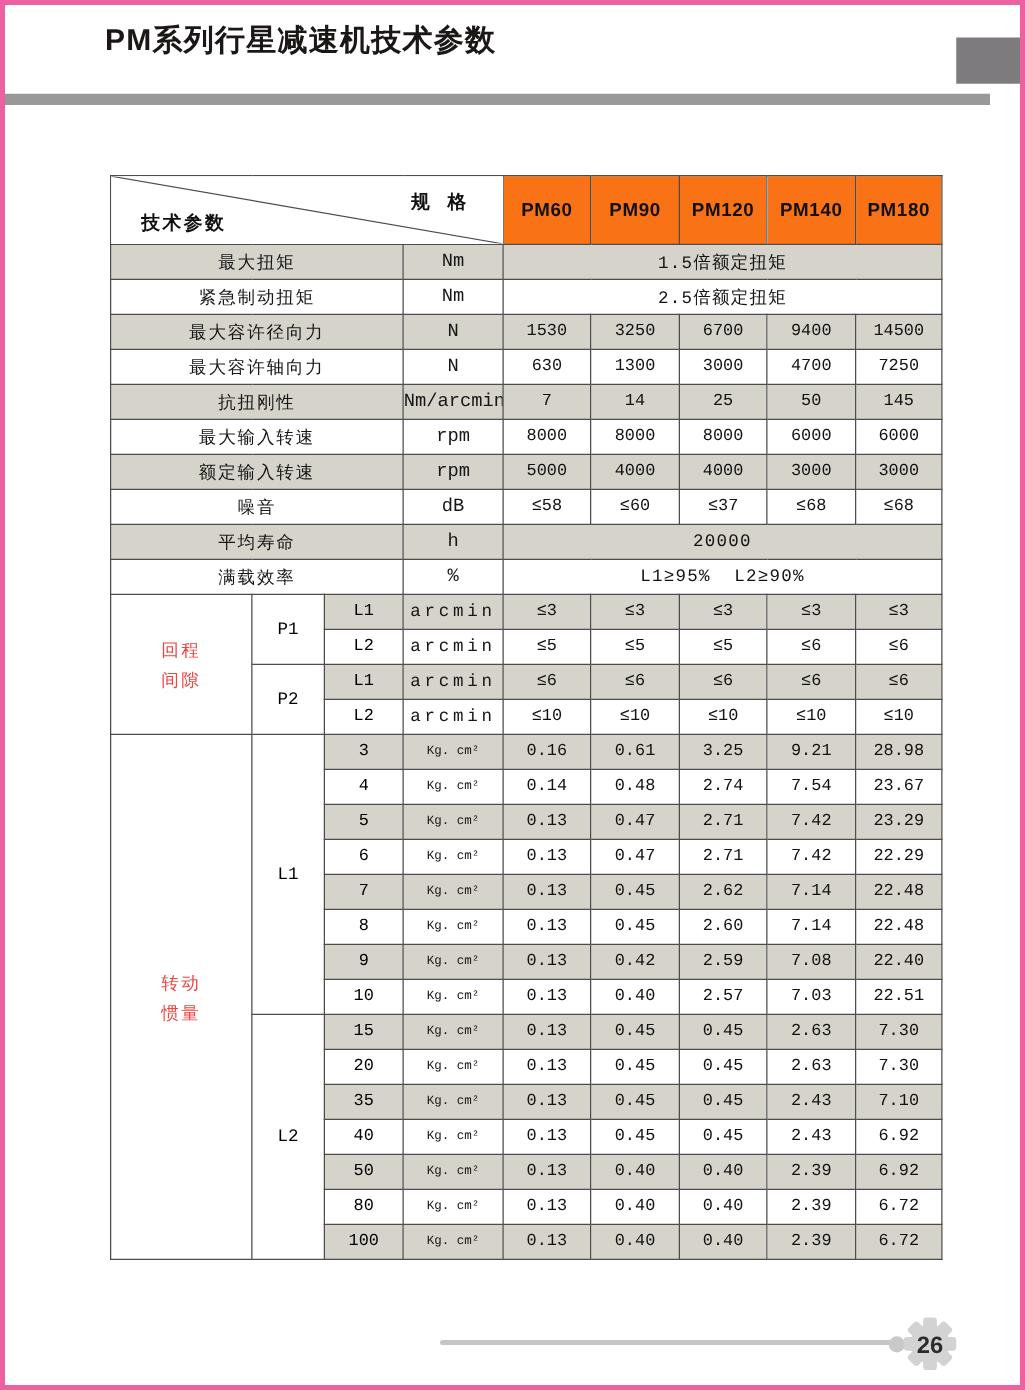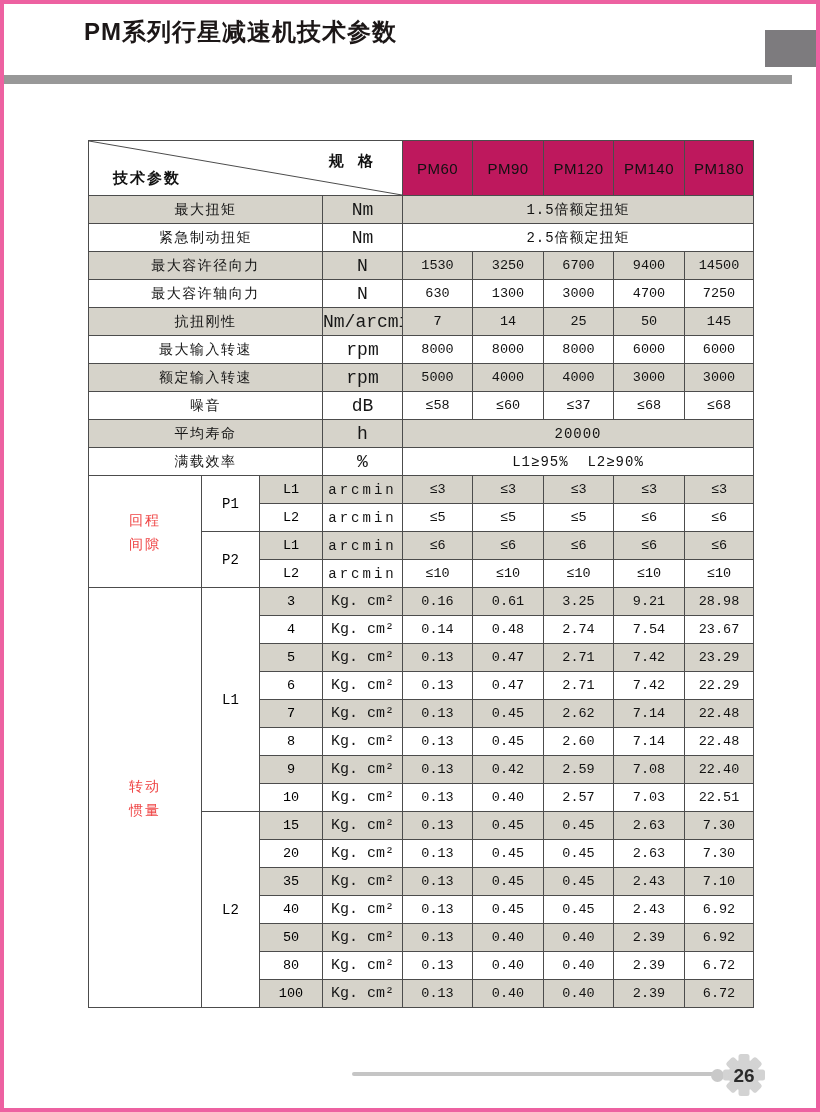--- a/index.html
+++ b/index.html
@@ -10,29 +10,29 @@
   .page-title{position:absolute;left:84px;top:16px;font-size:24px;font-weight:bold;color:#1c1717;letter-spacing:1px;white-space:nowrap;}
   .accent-bar{position:absolute;left:4px;top:75px;width:788px;height:9px;background:#989898;}
   .accent-square{position:absolute;left:765px;top:30px;width:51px;height:37px;background:#7d7b7e;}
   
   .tablewrap{position:absolute;left:88px;top:140px;}
   table{border-collapse:collapse;table-layout:fixed;width:592px;}
   td,th{border:1px solid #4c4c4c;text-align:center;vertical-align:middle;padding:0;overflow:hidden;}
   thead tr{height:55px;}
   tbody tr{height:28px;}
   .shaded{background:#d6d3ca;}
-  .head-model{font-family:"Liberation Sans",sans-serif;font-size:15px;font-weight:normal;color:#111;background:#be185d;letter-spacing:0.5px;}
+  .head-model{font-family:"Liberation Sans",sans-serif;font-size:15px;font-weight:bold;color:#111;background:#f97316;letter-spacing:0.5px;}
   .corner{position:relative;background:#fff;}
   .corner svg{position:absolute;left:0;top:0;width:100%;height:100%;display:block;}
   .corner .spec{position:absolute;top:11px;right:24px;font-size:15px;font-weight:bold;letter-spacing:5px;color:#111;}
   .corner .tech{position:absolute;bottom:7px;left:24px;font-size:15px;font-weight:bold;letter-spacing:2px;color:#111;}
   .pname{font-size:14px;color:#161616;letter-spacing:1.5px;}
-  .unit{font-family:"Liberation Mono",monospace;font-size:18px;color:#161616;}
+  .unit{font-family:"Liberation Mono",monospace;font-size:15px;color:#161616;}
   .arc{letter-spacing:3px;font-size:14px;}
-  .kg{font-size:15px;}
+  .kg{font-size:10px;}
   .val{font-family:"Liberation Mono",monospace;font-size:13.5px;color:#121212;}
   .merged{font-size:14px;letter-spacing:1px;white-space:pre;margin-top:12px;}
   .grade{font-family:"Liberation Mono",monospace;font-size:14px;background:#fff;}
   .stage{font-family:"Liberation Mono",monospace;font-size:13.5px;}
   .glabel{background:#fff;font-size:14px;letter-spacing:2px;color:#ef4444;}
   .glabel div{line-height:24px;}
   
   .footer-line{position:absolute;left:352px;top:1072px;width:363px;height:4px;background:#c5c5c5;border-radius:2px;}
   .footer-dot{position:absolute;left:711px;top:1069px;width:13px;height:13px;border-radius:50%;background:#c9c9c9;}
   .gear-badge{position:absolute;left:721px;top:1052px;z-index:60;}

